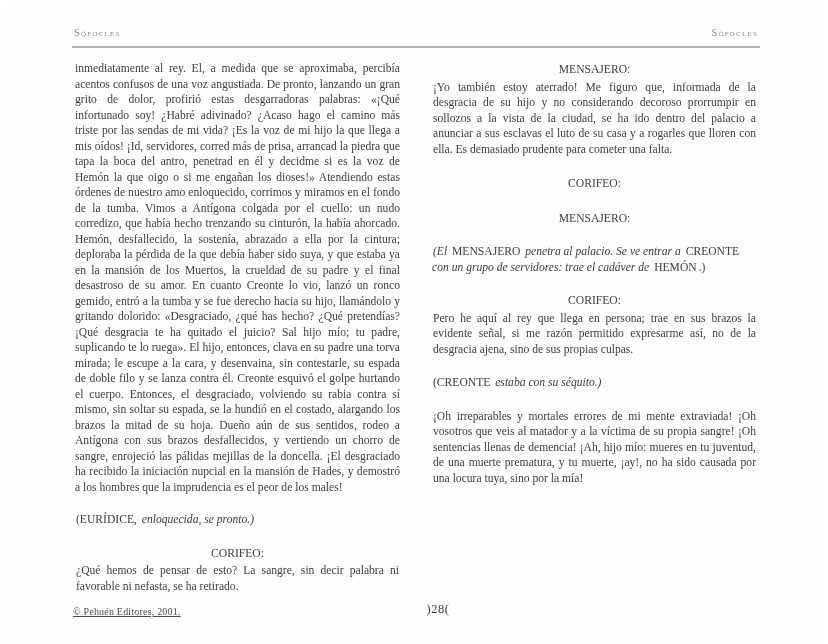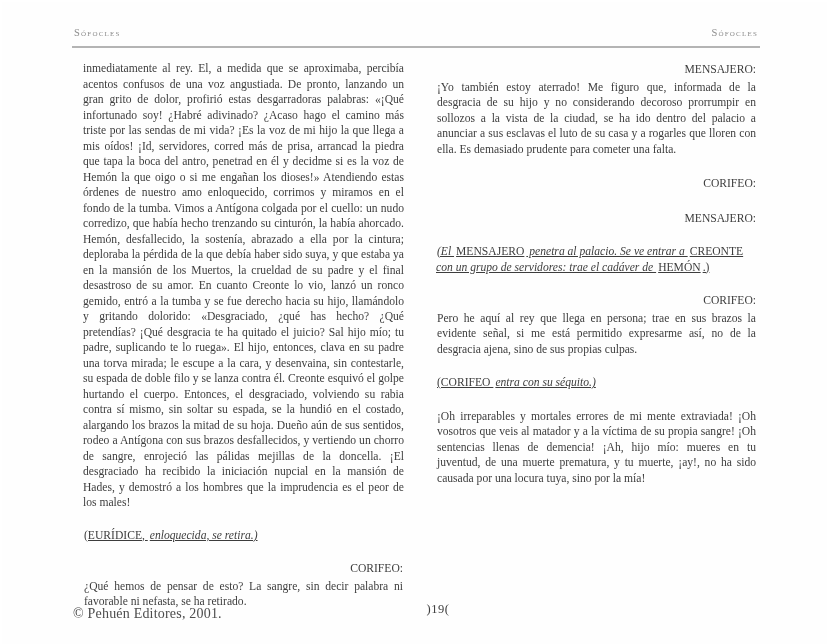--- a/index.html
+++ b/index.html
@@ -27,45 +27,45 @@
     position: absolute;
     top: 44px; left: 70px; right: 70px;
     height: 2px;
     background: #b4b4b4;
   }
   .columns {
     position: absolute;
     top: 56px; left: 70px; right: 70px;
     display: flex;
     gap: 28px;
-    margin-left: 8px;
   }
   .col {
     flex: 1;
     min-width: 0;
     font-size: 11.6px;
     line-height: 15.5px;
     text-align: justify;
   }
   .block { margin-bottom: 15px; }
   .block:last-child { margin-bottom: 0; }
-  .speaker { text-align: right; }
-  .stage { text-align: left; text-decoration: underline; }
+  .speaker { text-align: center; }
+  .stage { text-align: left; }
   .it { font-style: italic; }
   .footer {
     position: absolute;
     left: 70px; right: 70px; top: 598px;
     height: 22px;
   }
   .copyright {
     position: absolute;
     left: 0; top: 5px;
-    font-size: 14px;
+    font-size: 10px;
     color: #4c4c4c;
     letter-spacing: 0.2px;
+    text-decoration: underline;
   }
   .pagenum {
     text-align: center;
     font-size: 12.5px;
     color: #3d3d3d;
     letter-spacing: 0.5px;
     transform: translateX(22px);
   }
 </style>
 </head>
@@ -77,21 +77,21 @@
     <span>Sófocles</span>
     <span>Sófocles</span>
   </div>
   <div class="header-rule"></div>
 
   <div class="columns">
 
     <div class="col">
       <p class="block">inmediatamente al rey. El, a medida que se aproximaba, percibía acentos confusos de una voz angustiada. De pronto, lanzando un gran grito de dolor, profirió estas desgarradoras palabras: «¡Qué infortunado soy! ¿Habré adivinado? ¿Acaso hago el camino más triste por las sendas de mi vida? ¡Es la voz de mi hijo la que llega a mis oídos! ¡Id, servidores, corred más de prisa, arrancad la piedra que tapa la boca del antro, penetrad en él y decidme si es la voz de Hemón la que oigo o si me engañan los dioses!» Atendiendo estas órdenes de nuestro amo enloquecido, corrimos y miramos en el fondo de la tumba. Vimos a Antígona colgada por el cuello: un nudo corredizo, que había hecho trenzando su cinturón, la había ahorcado. Hemón, desfallecido, la sostenía, abrazado a ella por la cintura; deploraba la pérdida de la que debía haber sido suya, y que estaba ya en la mansión de los Muertos, la crueldad de su padre y el final desastroso de su amor. En cuanto Creonte lo vio, lanzó un ronco gemido, entró a la tumba y se fue derecho hacia su hijo, llamándolo y gritando dolorido: «Desgraciado, ¿qué has hecho? ¿Qué pretendías? ¡Qué desgracia te ha quitado el juicio? Sal hijo mío; tu padre, suplicando te lo ruega». El hijo, entonces, clava en su padre una torva mirada; le escupe a la cara, y desenvaina, sin contestarle, su espada de doble filo y se lanza contra él. Creonte esquivó el golpe hurtando el cuerpo. Entonces, el desgraciado, volviendo su rabia contra sí mismo, sin soltar su espada, se la hundió en el costado, alargando los brazos la mitad de su hoja. Dueño aún de sus sentidos, rodeo a Antígona con sus brazos desfallecidos, y vertiendo un chorro de sangre, enrojeció las pálidas mejillas de la doncella. ¡El desgraciado ha recibido la iniciación nupcial en la mansión de Hades, y demostró a los hombres que la imprudencia es el peor de los males!</p>
 
-      <p class="block stage"><span>(EURÍDICE, </span><span class="it">enloquecida, se retira.)</span></p>
+      <p class="block stage"><span>(EURÍDICE, </span><span class="it">enloquecida, se pronto.)</span></p>
 
       <div class="block">
         <div class="speaker">CORIFEO:</div>
         <p>¿Qué hemos de pensar de esto? La sangre, sin decir palabra ni favorable ni nefasta, se ha retirado.</p>
       </div>
     </div>
 
     <div class="col">
       <div class="block">
         <div class="speaker">MENSAJERO:</div>
@@ -103,30 +103,30 @@
       </div>
 
       <div class="block">
         <div class="speaker">MENSAJERO:</div>
       </div>
 
       <p class="block stage"><span class="it">(El </span><span>MENSAJERO</span><span class="it"> penetra al palacio. Se ve entrar a </span><span>CREONTE</span><span class="it"> con un grupo de servidores: trae el cadáver de </span><span>HEMÓN</span><span>.)</span></p>
 
       <div class="block">
         <div class="speaker">CORIFEO:</div>
-        <p>Pero he aquí al rey que llega en persona; trae en sus brazos la evidente señal, si me está permitido expresarme así, no de la desgracia ajena, sino de sus propias culpas.</p>
+        <p>Pero he aquí al rey que llega en persona; trae en sus brazos la evidente señal, si me razón permitido expresarme así, no de la desgracia ajena, sino de sus propias culpas.</p>
       </div>
 
-      <p class="block stage"><span>(CORIFEO </span><span class="it">entra con su séquito.)</span></p>
+      <p class="block stage"><span>(CREONTE </span><span class="it">estaba con su séquito.)</span></p>
 
       <div class="block">
         <p>¡Oh irreparables y mortales errores de mi mente extraviada! ¡Oh vosotros que veis al matador y a la víctima de su propia sangre! ¡Oh sentencias llenas de demencia! ¡Ah, hijo mío: mueres en tu juventud, de una muerte prematura, y tu muerte, ¡ay!, no ha sido causada por una locura tuya, sino por la mía!</p>
       </div>
     </div>
 
   </div>
 
   <div class="footer">
     <span class="copyright">© Pehuén Editores, 2001.</span>
-    <div class="pagenum">)19(</div>
+    <div class="pagenum">)28(</div>
   </div>
 
 </div>
 
 </body></html>

